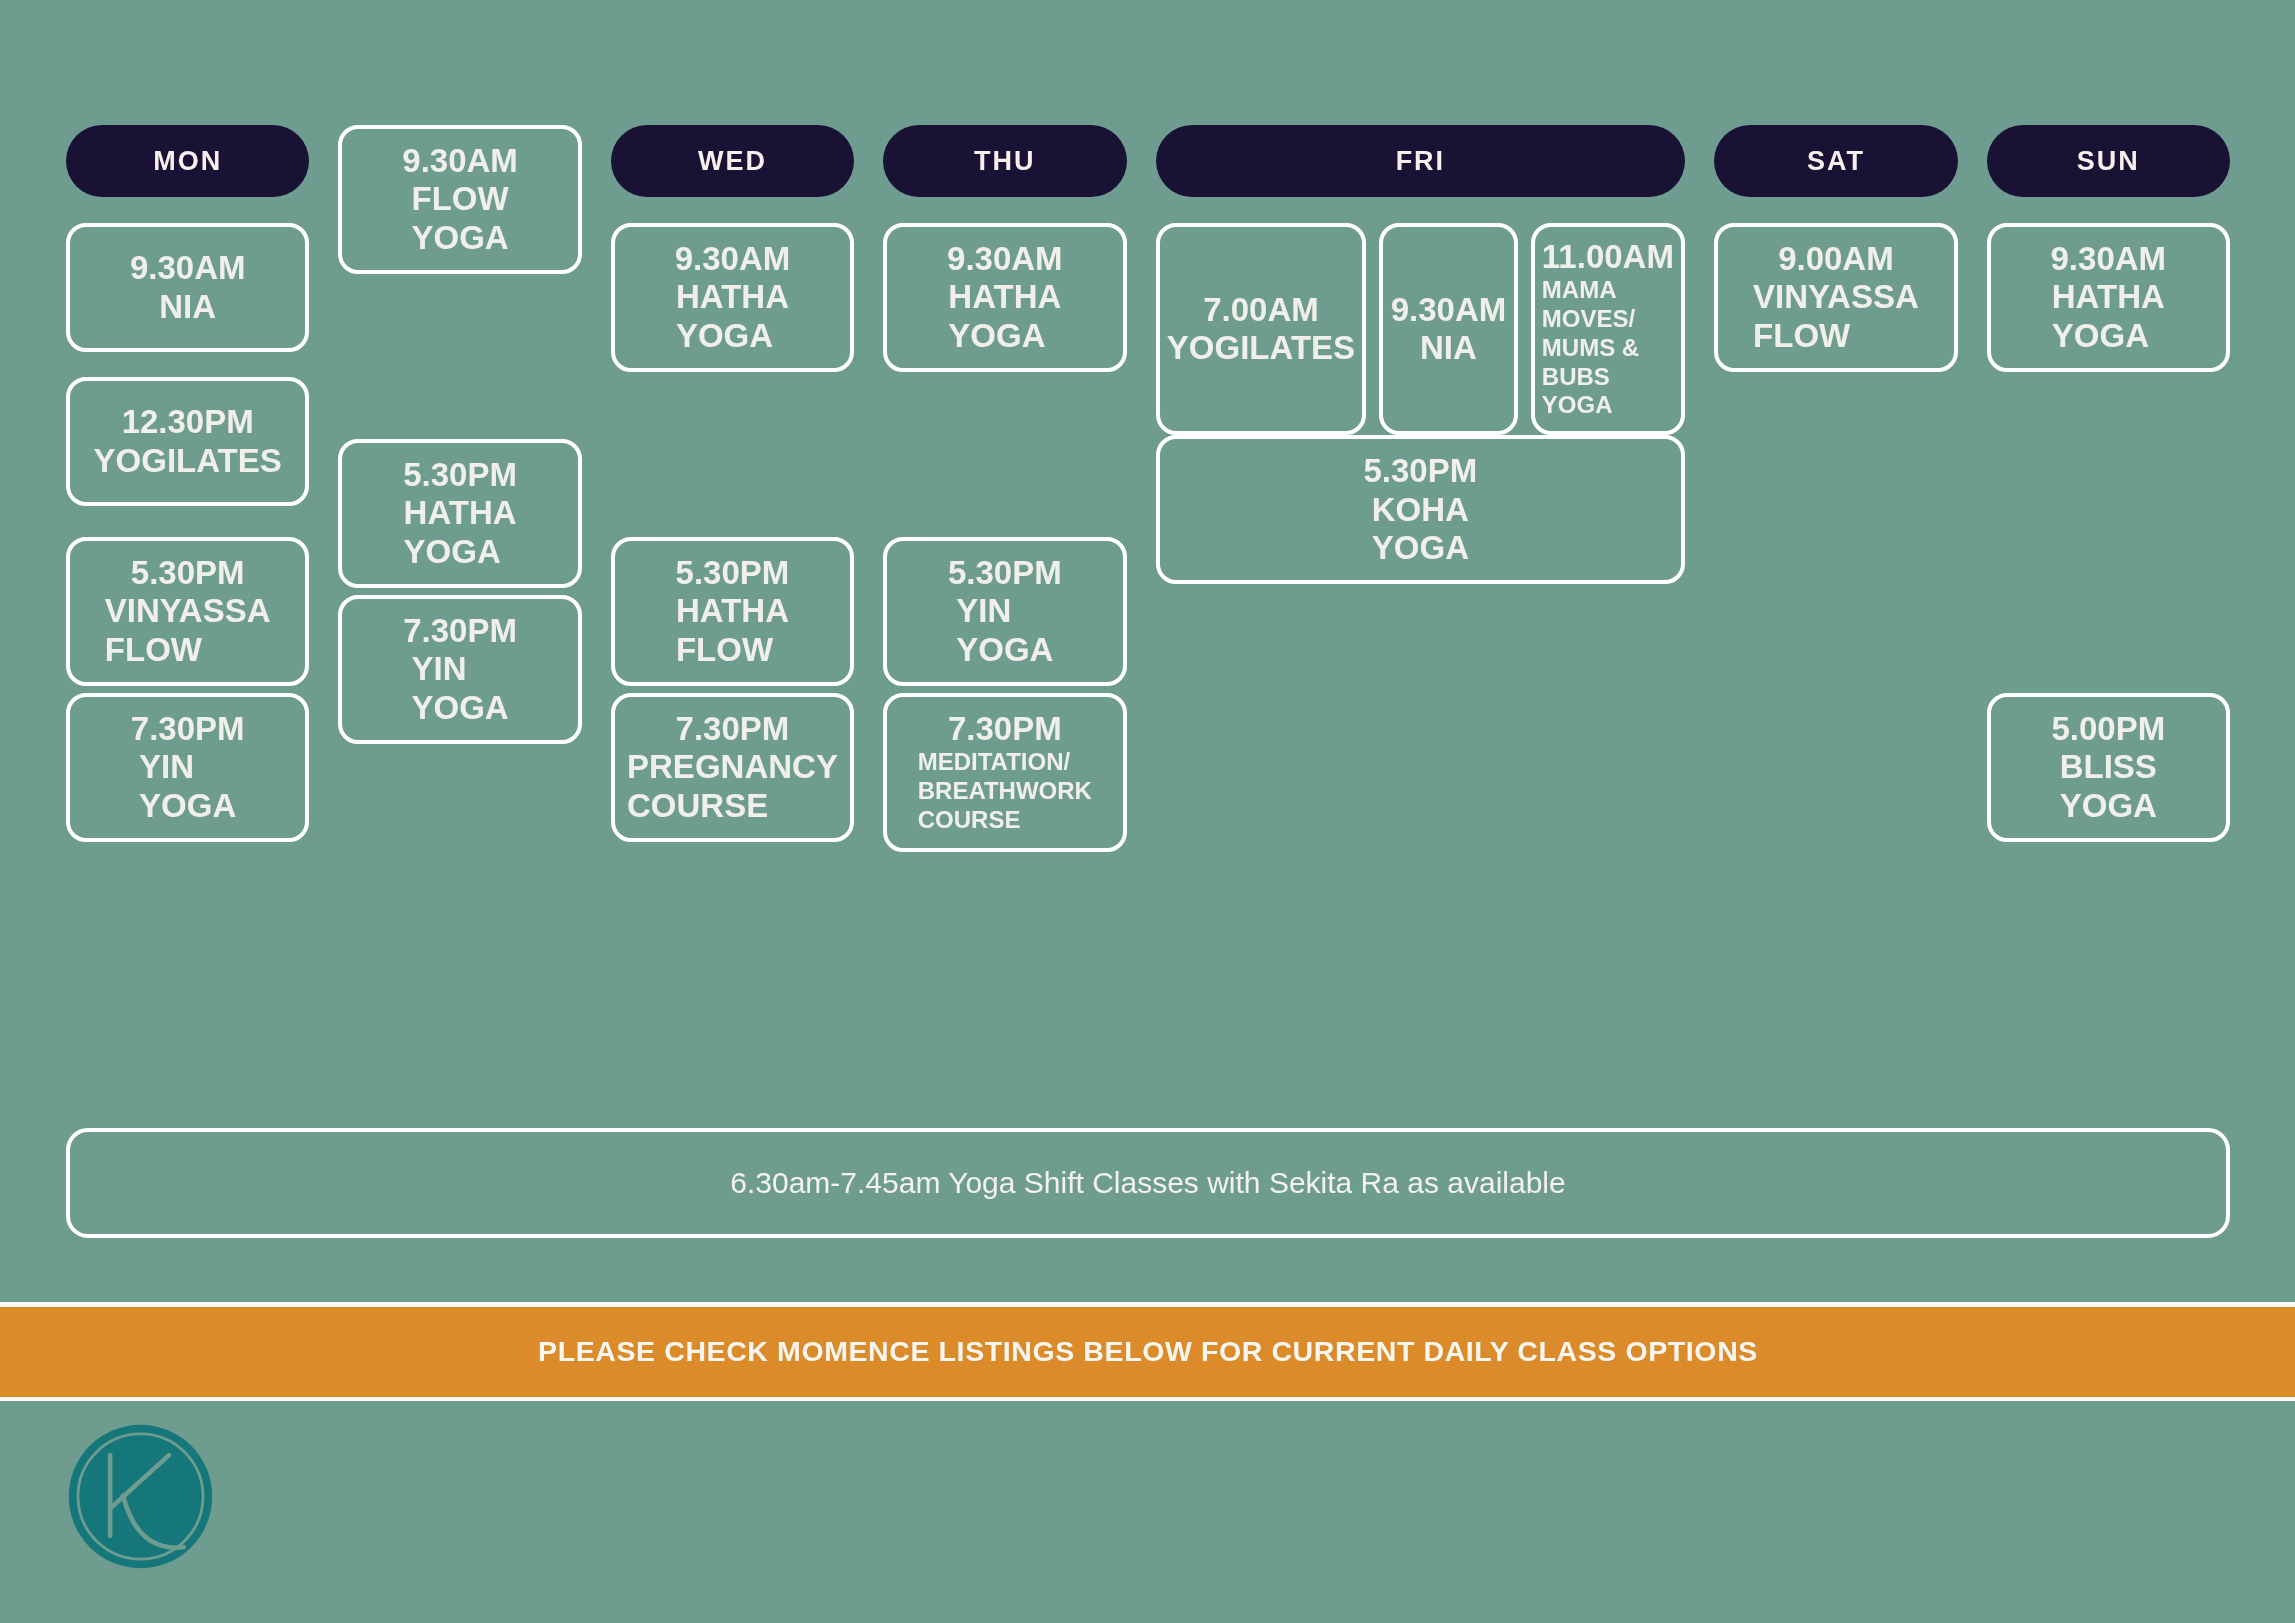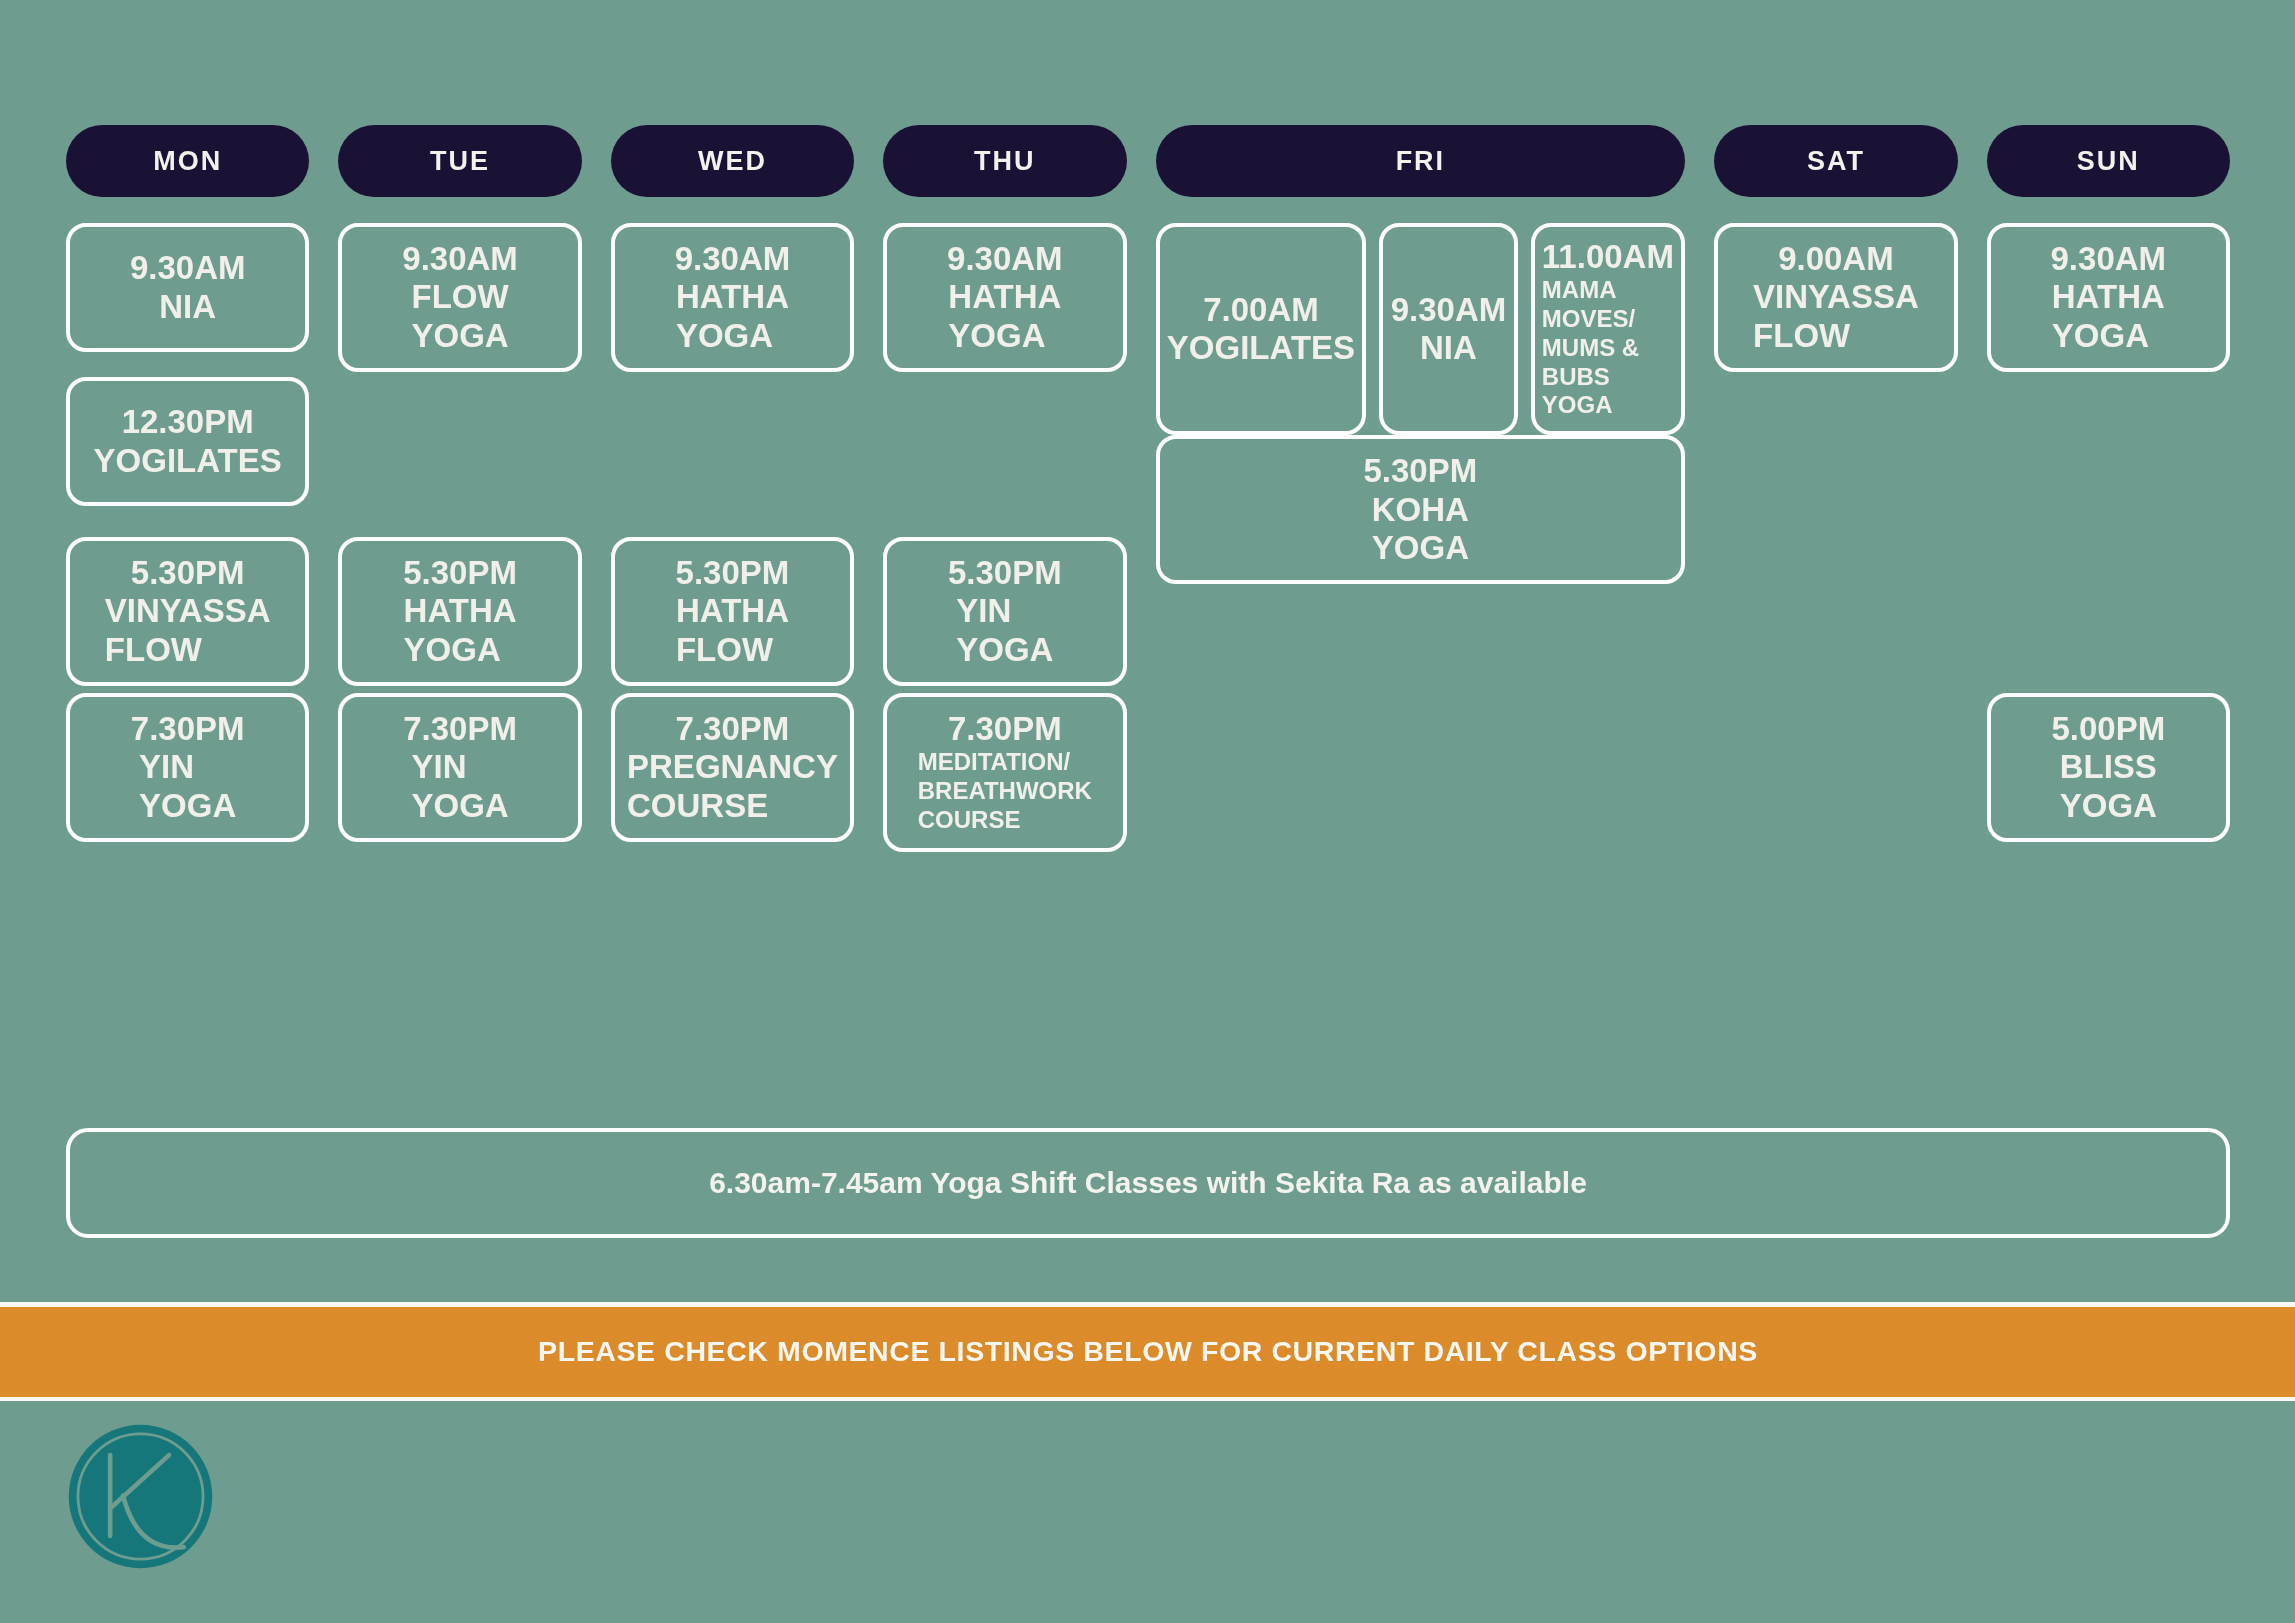--- a/index.html
+++ b/index.html
@@ -129,21 +129,21 @@
     height: 110px;
     border: 4.6px solid #ffffff;
     border-radius: 22px;
     display: flex;
     align-items: center;
     justify-content: center;
   }
   .note-text {
     color: #f4f2ed;
     font-size: 30px;
-    font-weight: bold;
+    font-weight: normal;
   }
 
   
   .banner-wrap {
     position: absolute;
     left: 0;
     top: 1302px;
     width: 2296px;
   }
   .rule { width: 100%; height: 4.6px; background: #fbfaf7; }
@@ -203,23 +203,20 @@
           </div>
           <div class="band band-n">
             <div class="card h-n">
               <div class="card-time">7.30PM</div>
               <div class="card-name">YIN<br>YOGA</div>
             </div>
           </div>
         </div>
       </div>
       <div class="day-col">
-        <div class="day-pill">
-          <span class="day-pill-label">TUE</span>
-        </div>
         <div class="slots">
           <div class="band band-m">
             <div class="card h-m">
               <div class="card-time">9.30AM</div>
               <div class="card-name">FLOW<br>YOGA</div>
             </div>
           </div>
           <div class="band band-md">
             <div class="empty"></div>
           </div>

